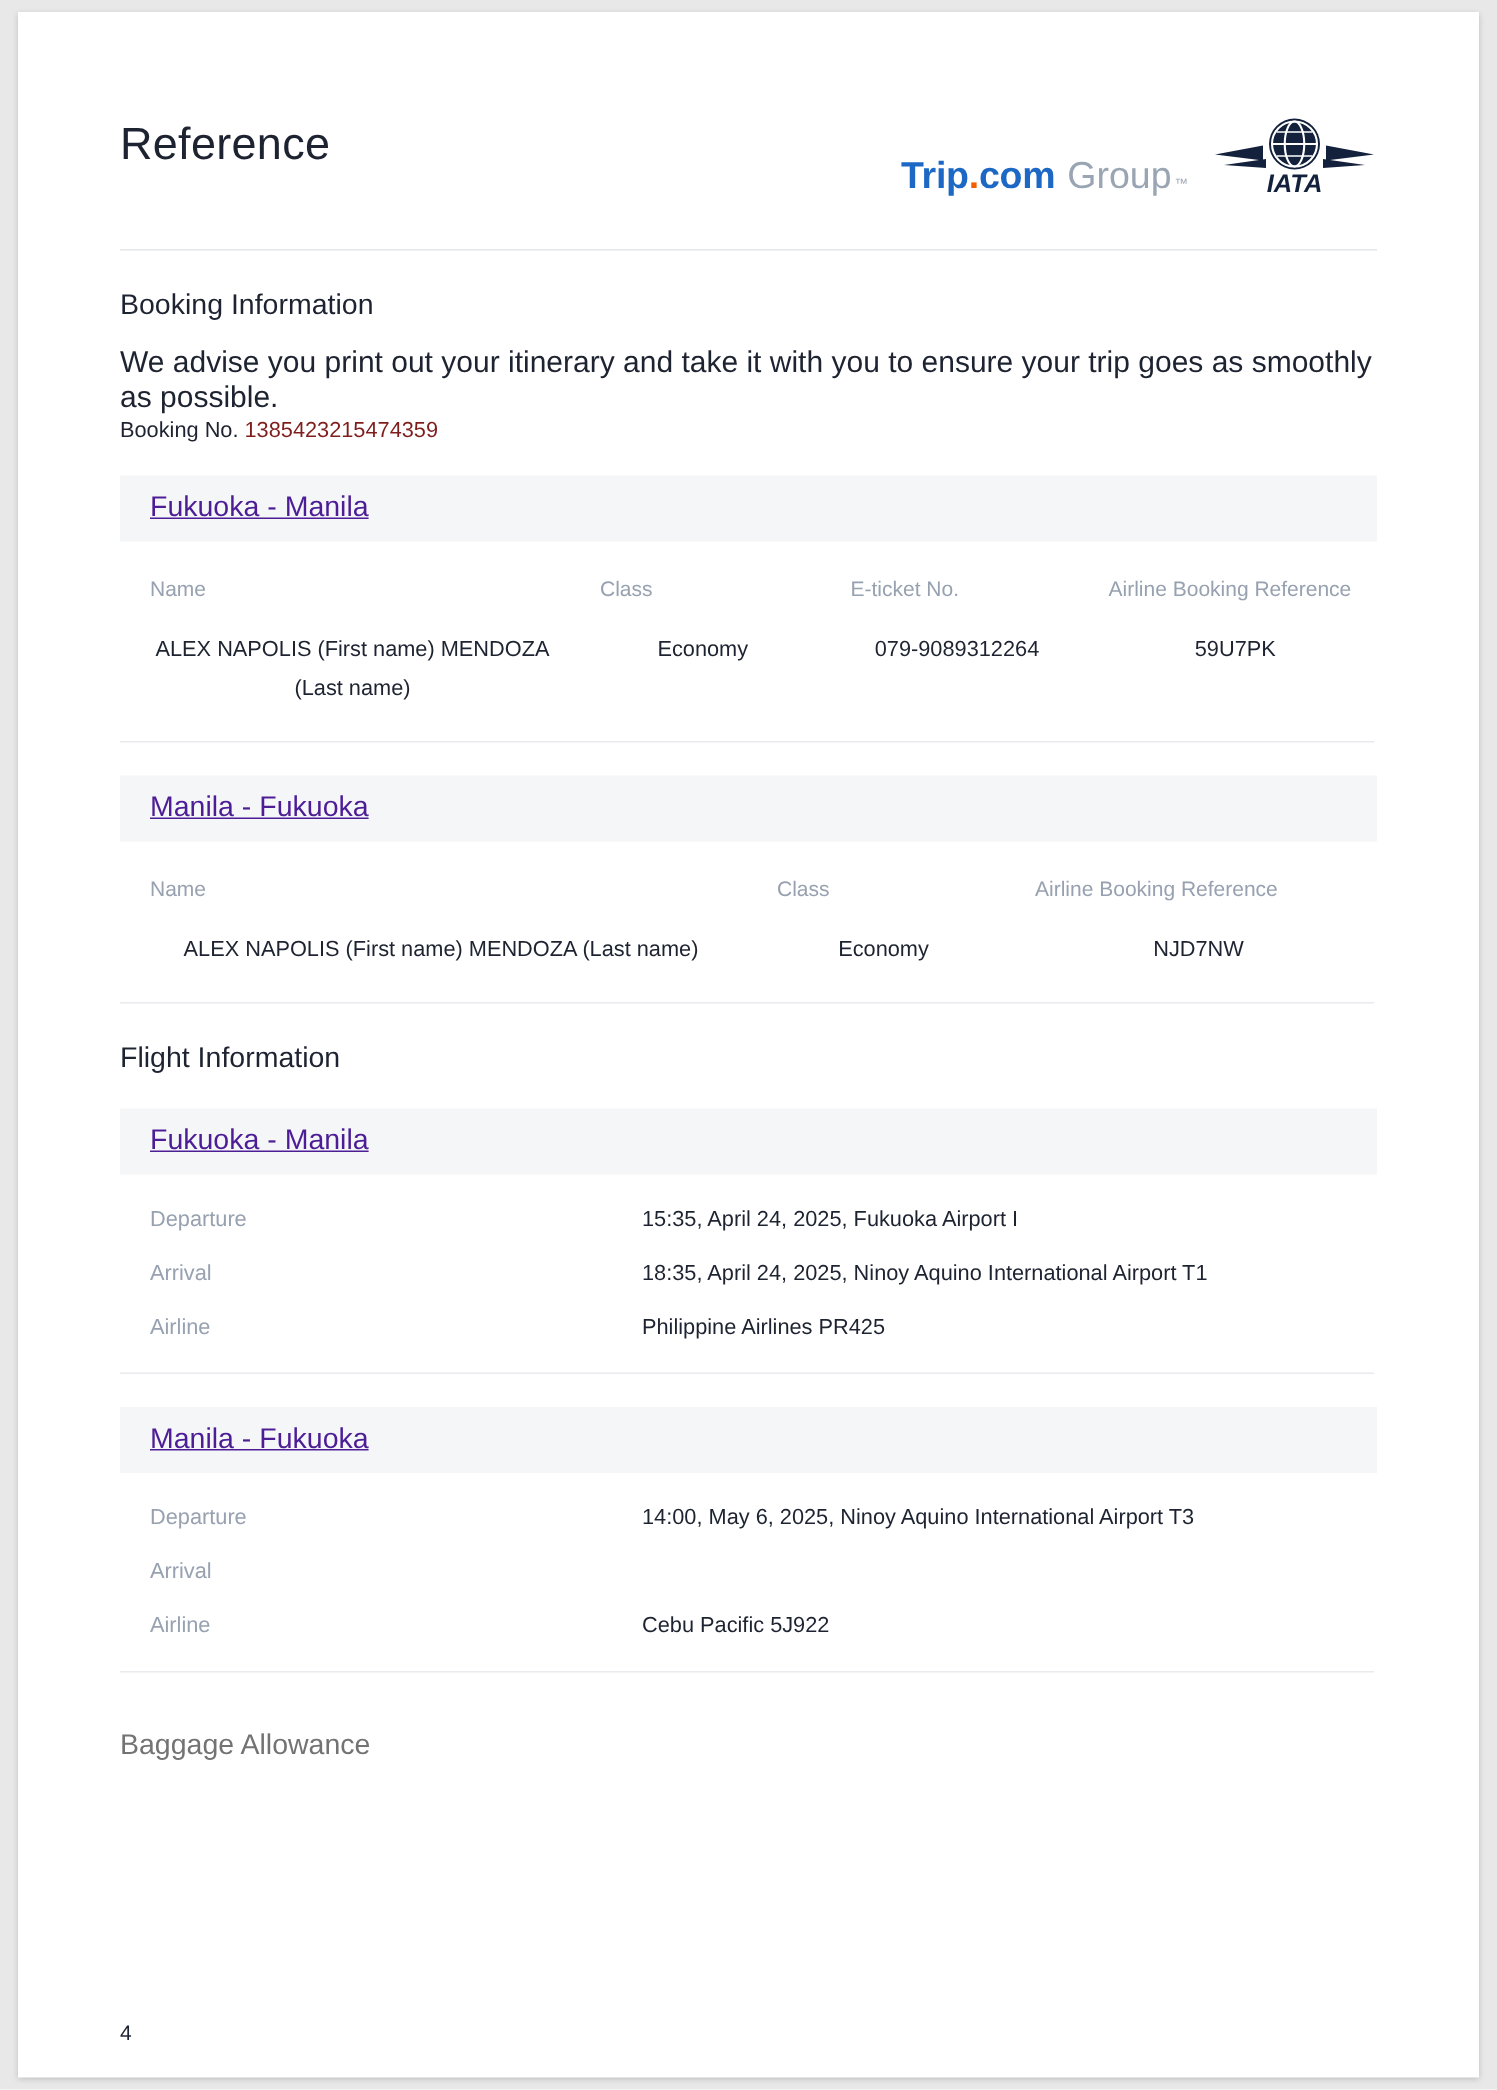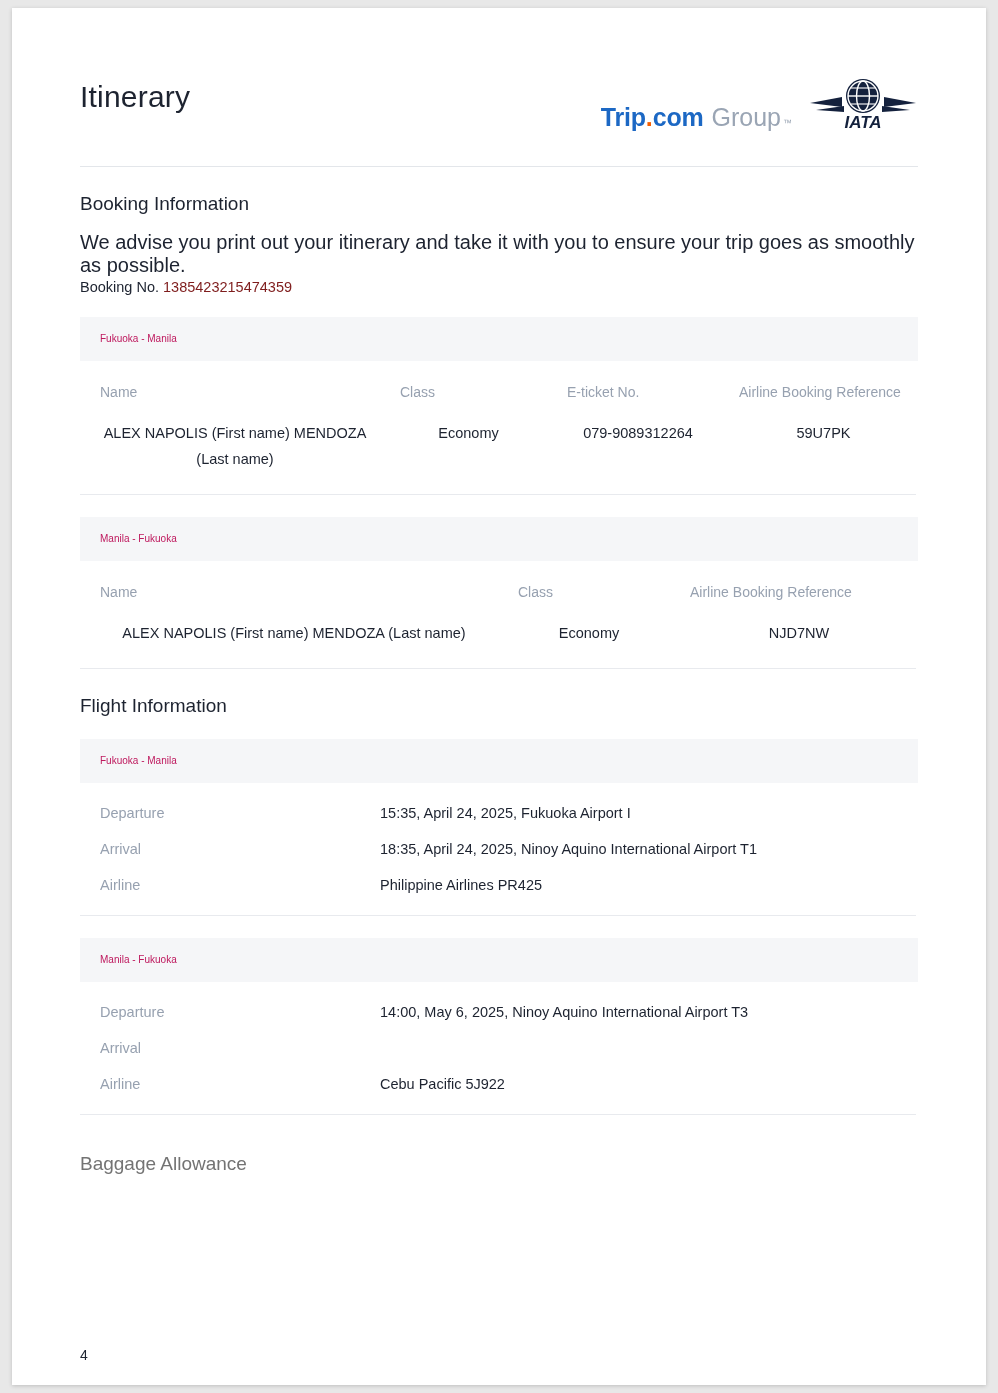--- a/index.html
+++ b/index.html
@@ -120,24 +120,25 @@
     color: #7f1d1d;
     margin-left: 4px;
   }
 
   
   .route-bar {
     background: #f5f6f8;
     height: 44px;
     line-height: 44px;
     padding-left: 20px;
-    font-size: 10px;
-    color: #be185d;
+    font-size: 19px;
+    color: #4c1d95;
     margin-top: 22px;
     box-sizing: border-box;
+    text-decoration: underline;
   }
 
   
   .ptable {
     width: 100%;
     border-collapse: collapse;
     table-layout: fixed;
   }
   .ptable th {
     text-align: left;
@@ -169,20 +170,21 @@
   }
 
   
   .flight-rows {
     padding: 12px 0 12px 0;
   }
   .frow {
     display: flex;
     font-size: 14.5px;
     line-height: 36px;
+    gap: 48px;
   }
   .flabel {
     width: 300px;
     padding-left: 20px;
     color: #97a1b0;
     box-sizing: border-box;
   }
   .fvalue {
     color: #1d2330;
     flex: 1;
@@ -203,21 +205,21 @@
     color: #1d2330;
   }
 </style>
 </head>
 <body>
 
 <div class="page">
   <div class="inner">
 
     <div class="header">
-      <div class="itinerary-title">Itinerary</div>
+      <div class="itinerary-title">Reference</div>
 
       <div class="brand">
         <span class="trip">Trip</span>
         <span class="dot">.</span>
         <span class="com">com</span>
         <span class="group">Group</span>
         <span class="tm">™</span>
       </div>
 
       <div class="iata">

